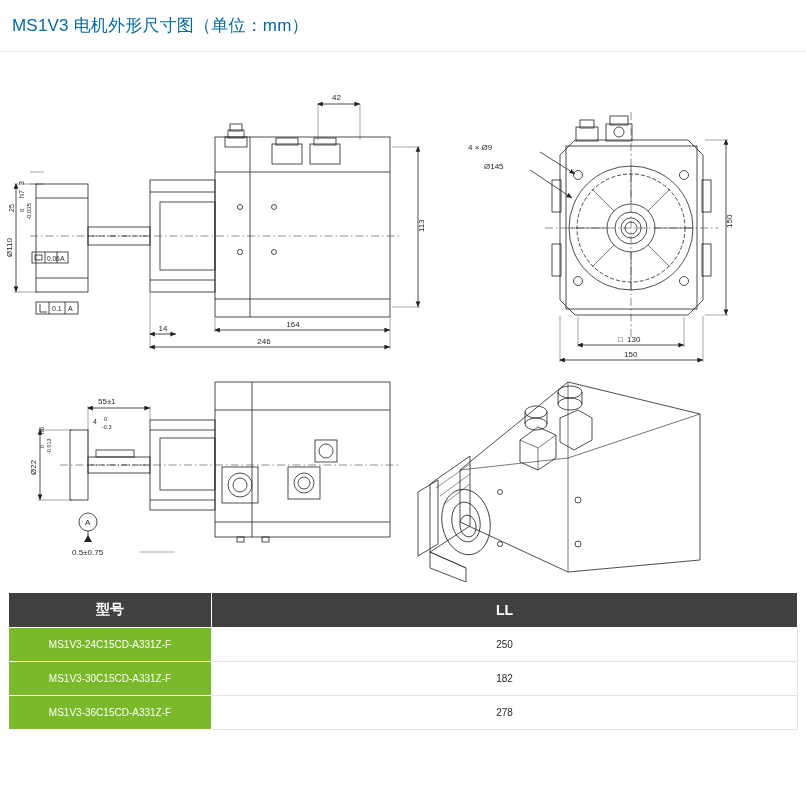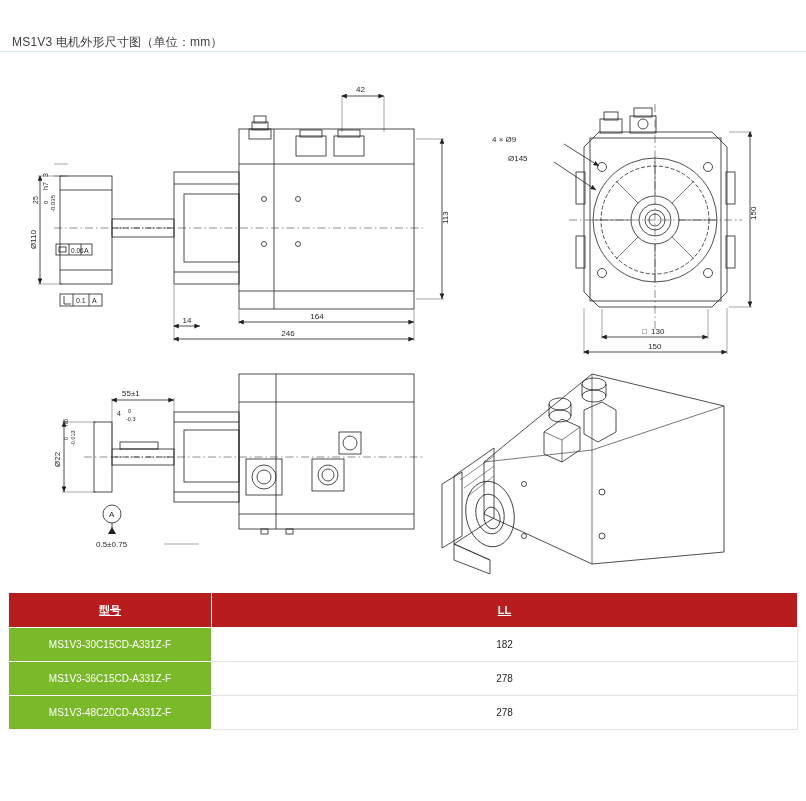--- a/index.html
+++ b/index.html
@@ -12,40 +12,38 @@
     position:relative;
   }
   
   #header{
     position:absolute;left:0;top:0;width:806px;height:52px;
     border-bottom:1px solid #d9e7ef;
     box-sizing:border-box;
   }
   #header .title{
     position:absolute;left:12px;top:14px;
-    font-size:12px;color:#404040;letter-spacing:.2px;
+    font-size:17px;color:#0369a1;letter-spacing:.2px;
     white-space:nowrap;
-    margin-top:20px;
   }
   
   #drawing{
-    position:absolute;left:0;top:44px;width:674px;height:530px;padding-left:24px;
+    position:absolute;left:0;top:52px;width:674px;height:530px;
   }
   #drawing svg{display:block;}
   
   #spec-table{
     position:absolute;left:8px;top:592px;width:790px;
     border-collapse:collapse;
     font-size:10px;
   }
   #spec-table th{
-    background:#b91c1c;color:#ffffff;font-weight:bold;
+    background:#404040;color:#ffffff;font-weight:bold;
     height:32px;border:1px solid #ffffff;
-    font-size:11px;
-    text-decoration:underline;
+    font-size:14px;
   }
   #spec-table th.c-model{width:200px;}
   #spec-table td{
     height:31px;border:1px solid #e3e3e3;
     text-align:center;color:#231f20;
   }
   #spec-table td.model{
     background:#7ab929;color:#ffffff;border:1px solid #ffffff;
     text-align:center;font-size:10px;
   }
@@ -317,25 +315,25 @@
 
 <table id="spec-table">
   <thead>
     <tr>
       <th class="c-model">型号</th>
       <th>LL</th>
     </tr>
   </thead>
   <tbody>
     <tr>
+      <td class="model">MS1V3-24C15CD-A331Z-F</td>
+      <td class="val">250</td>
+    </tr>
+    <tr>
       <td class="model">MS1V3-30C15CD-A331Z-F</td>
       <td class="val">182</td>
     </tr>
     <tr>
       <td class="model">MS1V3-36C15CD-A331Z-F</td>
       <td class="val">278</td>
     </tr>
-    <tr>
-      <td class="model">MS1V3-48C20CD-A331Z-F</td>
-      <td class="val">278</td>
-    </tr>
   </tbody>
 </table>
 
 </body></html>

